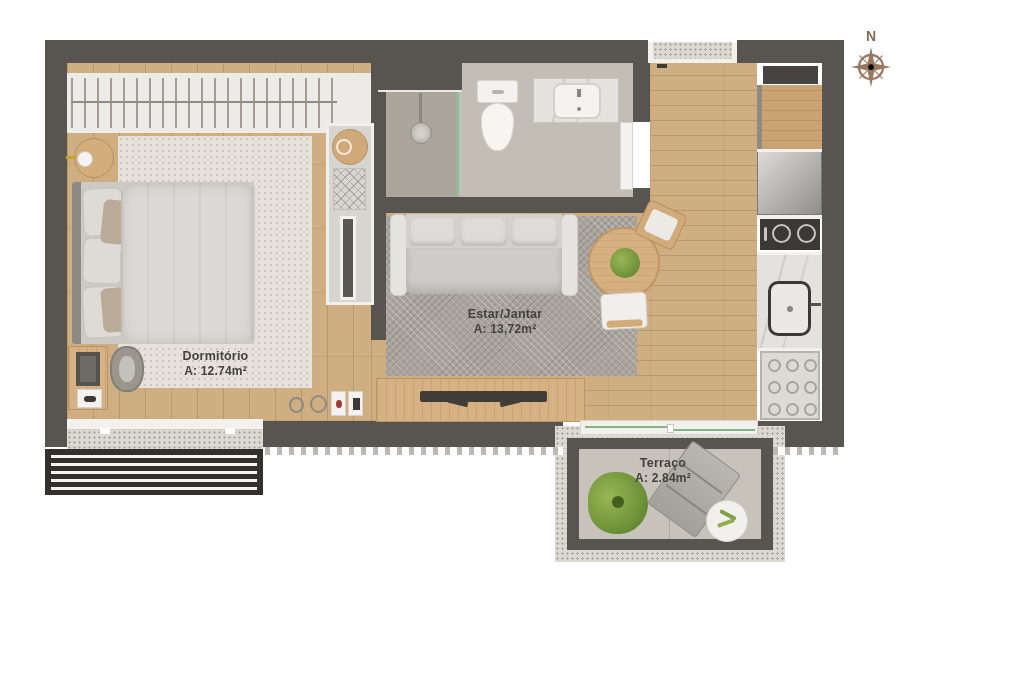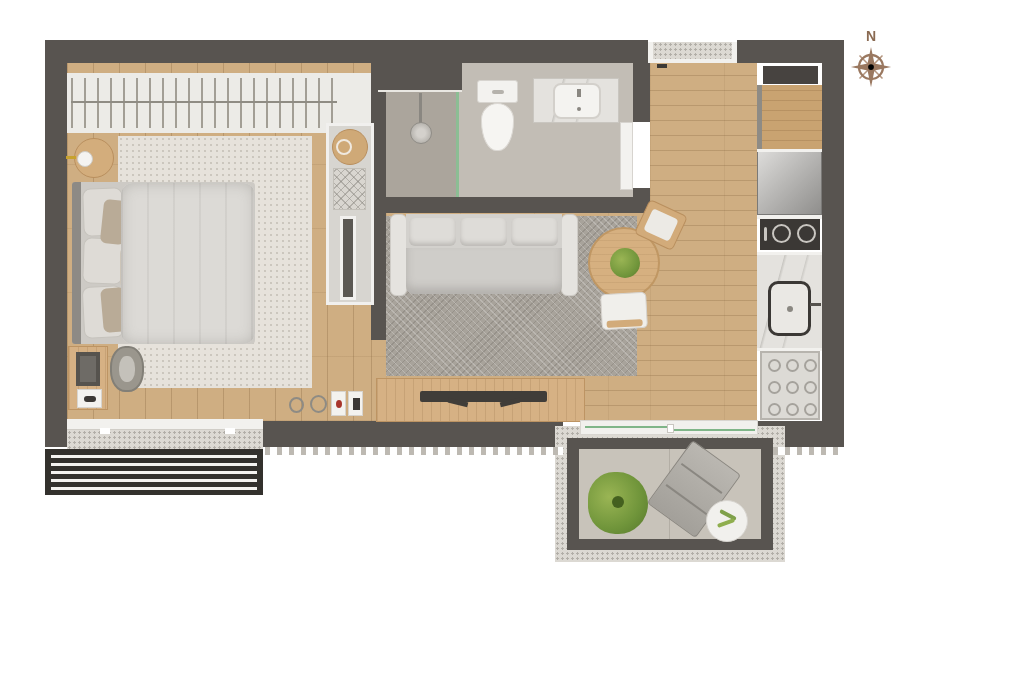--- a/index.html
+++ b/index.html
@@ -101,20 +101,24 @@
   <div class="abs" style="left:76px;top:352px;width:24px;height:34px;background:#56534e;">
     <div class="abs" style="left:4px;top:4px;width:16px;height:26px;background:#6e6b66;"></div>
   </div>
   <div class="abs white-box" style="left:77px;top:389px;width:25px;height:19px;">
     <div class="abs" style="left:6px;top:6px;width:12px;height:6px;background:#3b3835;border-radius:3px;"></div>
   </div>
   <div class="abs" style="left:110px;top:346px;width:34px;height:46px;background:#9a968d;border:2px solid #827f77;border-radius:45%;">
     <div class="abs" style="left:7px;top:8px;width:16px;height:26px;background:#c4c1ba;border-radius:45%;"></div>
   </div>
 
+  <div class="abs label" style="left:148px;top:348px;width:135px;">
+    <span>Dormitório</span>
+    <span class="area">A: 12.74m²</span>
+  </div>
 
   <div class="abs" style="left:326px;top:123px;width:48px;height:182px;background:#d7d5d0;border:3px solid #f1f0ee;"></div>
   <div class="abs circle" style="left:332px;top:129px;width:36px;height:36px;background:#cfa977;border:1px solid #b98f5e;"></div>
   <div class="abs circle" style="left:336px;top:139px;width:16px;height:16px;border:2px solid #efe9e0;"></div>
   <div class="abs diamond" style="left:333px;top:168px;width:33px;height:42px;"></div>
   <div class="abs" style="left:340px;top:216px;width:16px;height:84px;background:#5b5853;border:3px solid #f1f0ee;"></div>
 
   <div class="abs circle" style="left:289px;top:397px;width:15px;height:16px;border:2px solid #8e8b84;"></div>
   <div class="abs circle" style="left:310px;top:395px;width:17px;height:18px;border:2px solid #8e8b84;"></div>
   <div class="abs white-box" style="left:331px;top:391px;width:15px;height:25px;">
@@ -157,20 +161,24 @@
   </div>
   <div class="abs" style="left:601px;top:293px;width:46px;height:36px;background:#f0efeb;border:1px solid #d6d3ce;border-radius:5px;transform:rotate(-3deg);">
     <div class="abs" style="left:4px;top:26px;width:36px;height:7px;background:#d2ab7a;border-radius:3px;"></div>
   </div>
 
   <div class="abs wood-f" style="left:376px;top:378px;width:209px;height:44px;"></div>
   <div class="abs" style="left:420px;top:391px;width:127px;height:11px;background:#403d39;border-radius:2px;"></div>
   <div class="abs" style="left:448px;top:400px;width:20px;height:5px;background:#403d39;transform:rotate(14deg);"></div>
   <div class="abs" style="left:500px;top:400px;width:20px;height:5px;background:#403d39;transform:rotate(-14deg);"></div>
 
+  <div class="abs label" style="left:440px;top:306px;width:130px;">
+    <span>Estar/Jantar</span>
+    <span class="area">A: 13,72m²</span>
+  </div>
 
   <div class="abs" style="left:757px;top:85px;width:65px;height:66px;background:#c9a371;border-left:5px solid #8e8b85;
        background-image:repeating-linear-gradient(0deg,rgba(120,85,45,.22) 0 1px,transparent 1px 10px);"></div>
   <div class="abs metal" style="left:757px;top:151px;width:65px;height:64px;"></div>
   <div class="abs" style="left:757px;top:149px;width:65px;height:3px;background:#f2f1ee;"></div>
   <div class="abs" style="left:757px;top:215px;width:65px;height:4px;background:#f2f1ee;"></div>
   <div class="abs" style="left:760px;top:219px;width:60px;height:31px;background:#3b3835;">
     <div class="abs burner" style="left:12px;top:5px;width:19px;height:19px;"></div>
     <div class="abs burner" style="left:37px;top:5px;width:19px;height:19px;"></div>
     <div class="abs" style="left:4px;top:8px;width:3px;height:14px;background:#c9c6c1;border-radius:2px;"></div>
@@ -209,20 +217,24 @@
   </div>
   <div class="abs" style="left:664px;top:450px;width:60px;height:78px;transform:rotate(36deg);
        background:linear-gradient(#bab7b1,#a3a09a);border:1px solid #8a8781;border-radius:4px;">
     <div class="abs" style="left:4px;top:24px;width:50px;height:2px;background:#8a8781;"></div>
     <div class="abs" style="left:4px;top:50px;width:50px;height:2px;background:#8a8781;"></div>
   </div>
   <div class="abs circle" style="left:706px;top:500px;width:42px;height:42px;background:#f1f0ed;border:1px solid #d7d4cf;">
     <div class="abs" style="left:12px;top:12px;width:18px;height:4px;background:#7fa04a;border-radius:2px;transform:rotate(28deg);"></div>
     <div class="abs" style="left:10px;top:20px;width:18px;height:4px;background:#8fae4e;border-radius:2px;transform:rotate(-20deg);"></div>
   </div>
+  <div class="abs label" style="left:604px;top:455px;width:118px;">
+    <span>Terraço</span>
+    <span class="area">A: 2.84m²</span>
+  </div>
 
   <div class="abs" style="left:67px;top:419px;width:196px;height:11px;background:#f2f1ee;border-bottom:1px solid #d0cdc7;"></div>
   <div class="abs speckle" style="left:67px;top:430px;width:196px;height:19px;"></div>
   <div class="abs" style="left:100px;top:428px;width:10px;height:6px;background:#ffffff;"></div>
   <div class="abs" style="left:225px;top:428px;width:10px;height:6px;background:#ffffff;"></div>
 
   <div class="abs" style="left:45px;top:449px;width:218px;height:46px;background:#33312d;">
     <div class="abs slats" style="left:6px;top:5px;width:206px;height:36px;"></div>
   </div>
 

